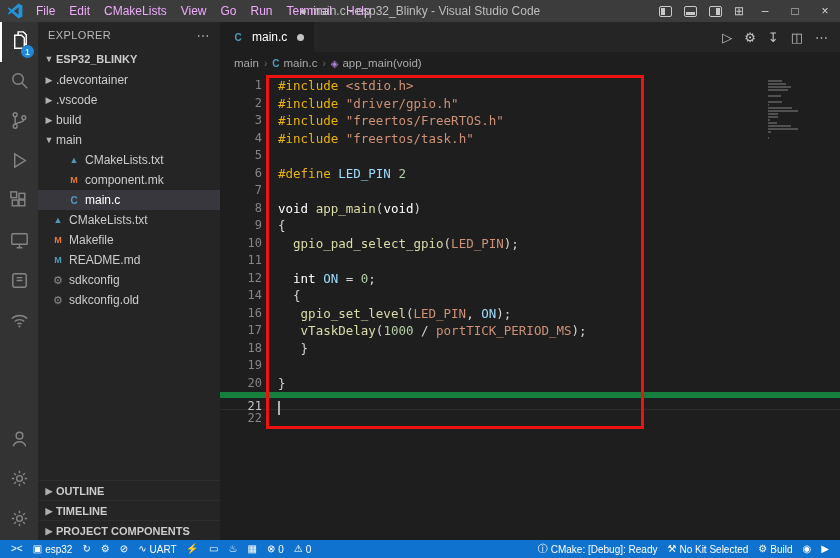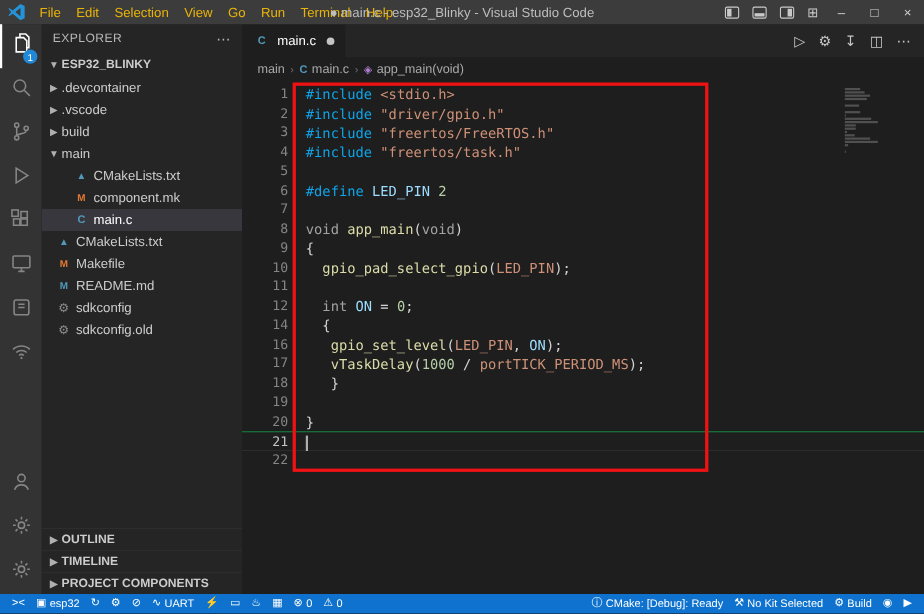--- a/index.html
+++ b/index.html
@@ -6,21 +6,21 @@
   html,body { background:#1e1e1e; }
   .window {
     width:840px; height:558px; display:flex; flex-direction:column;
     font-family:"Liberation Sans", sans-serif; background:#1e1e1e; color:#cccccc;
     overflow:hidden; position:relative; user-select:none;
   }
   
   .titlebar { height:22px; background:#3c3c3c; display:flex; align-items:center; flex:0 0 22px; position:relative; }
   .vscode-logo { width:16px; height:16px; margin:0 6px 0 7px; }
   .menus { display:flex; align-items:center; height:100%; }
-  .menu-item { padding:0 7px; font-size:12px; color:#eab308; line-height:22px; cursor:default; }
+  .menu-item { padding:0 7px; font-size:12px; color:#f0abfc; line-height:22px; cursor:default; }
   .win-title { position:absolute; left:50%; transform:translateX(-50%); font-size:12px; color:#bdbdbd; white-space:nowrap; }
   .win-controls { margin-left:auto; display:flex; align-items:center; height:100%; }
   .lt { width:13px; height:11px; border:1px solid #c9c9c9; border-radius:2px; position:relative; margin:0 6px; }
   .lt i { position:absolute; background:#c9c9c9; }
   .lt-left i { left:1px; top:1px; bottom:1px; width:4px; }
   .lt-bottom i { left:1px; right:1px; bottom:1px; height:3px; }
   .lt-right i { right:1px; top:1px; bottom:1px; width:4px; }
   .grid-glyph { font-size:12px; color:#c9c9c9; margin:0 6px; }
   .wc-btn { width:30px; height:22px; display:flex; align-items:center; justify-content:center; font-size:12px; color:#d4d4d4; }
   
@@ -57,23 +57,23 @@
   .ed-actions span { line-height:1; }
   .breadcrumbs { height:22px; display:flex; align-items:center; padding-left:14px; font-size:11.5px; color:#a9a9a9; gap:4px; flex:0 0 22px; }
   .bc-sep { color:#6e6e6e; font-size:10px; padding:0 1px; }
   .bc-c { color:#519aba; font-weight:bold; font-size:10px; }
   .bc-sym { color:#b180d7; font-size:10px; }
   
   .code-area { flex:1; position:relative; font-family:"DejaVu Sans Mono", monospace; font-size:12.5px; padding-top:3px; overflow:hidden; }
   .cline { display:flex; height:17.5px; line-height:17.5px; position:relative; }
   .gut { width:46px; flex:0 0 46px; text-align:right; color:#858585; font-size:12px; padding-right:4px; }
   .cline.cur .gut { color:#c6c6c6; }
-  .cline.cur { border-top:1px solid #15803d; border-bottom:1px solid #2c2c2c; }
+  .cline.cur { border-top:6px solid #15803d; border-bottom:1px solid #2c2c2c; }
   .ctext { white-space:pre; margin-left:12px; color:#d4d4d4; }
-  .tk-pp{color:#0ea5e9}.tk-str{color:#ce9178}.tk-kw{color:#a3a3a3}.tk-fn{color:#dcdcaa}
+  .tk-pp{color:#eab308}.tk-str{color:#ce9178}.tk-kw{color:#ffffff}.tk-fn{color:#dcdcaa}
   .tk-num{color:#b5cea8}.tk-var{color:#9cdcfe}.tk-mac{color:#ce9178}.tk-d{color:#d4d4d4}
   .cursor { display:inline-block; width:2px; height:14px; background:#aeafad; vertical-align:middle; }
   .red-rect { position:absolute; left:46px; top:1px; width:378px; height:354px; border:3px solid; pointer-events:none; z-index:5; }
   .minimap { position:absolute; right:40px; top:6px; width:32px; z-index:2; }
   .mm-row { height:2px; margin-bottom:1px; background:#7a7a7a; opacity:0.55; }
   
   .statusbar { height:18px; background:#0e72ce; flex:0 0 18px; display:flex; align-items:center; color:#ffffff; font-size:10px; padding:0 6px; white-space:nowrap; overflow:hidden; }
   .sbi { display:flex; align-items:center; gap:3px; padding:0 5px; height:100%; }
   .sbi .g { font-size:10px; line-height:1; }
   .sb-right { margin-left:auto; display:flex; height:100%; }
@@ -83,21 +83,21 @@
 
 <div class="window">
 
   <div class="titlebar">
     <svg class="vscode-logo" viewBox="0 0 16 16">
       <path fill="#2493d8" d="M11.5 0.6 4.6 6.6 1.6 4.4 0.6 5l2.6 3-2.6 3 1 .6 3-2.2 6.9 6 3.9-1.9V2.5zM11.6 4.2v7.6L6.9 8z"></path>
     </svg>
     <nav class="menus">
         <span class="menu-item">File</span>
         <span class="menu-item">Edit</span>
-        <span class="menu-item">Selection</span>
+        <span class="menu-item">CMakeLists</span>
         <span class="menu-item">View</span>
         <span class="menu-item">Go</span>
         <span class="menu-item">Run</span>
         <span class="menu-item">Terminal</span>
         <span class="menu-item">Help</span>
       </nav>
     <div class="win-title">● main.c - esp32_Blinky - Visual Studio Code</div>
     <div class="win-controls">
       <span class="lt lt-left">
           <i></i>

